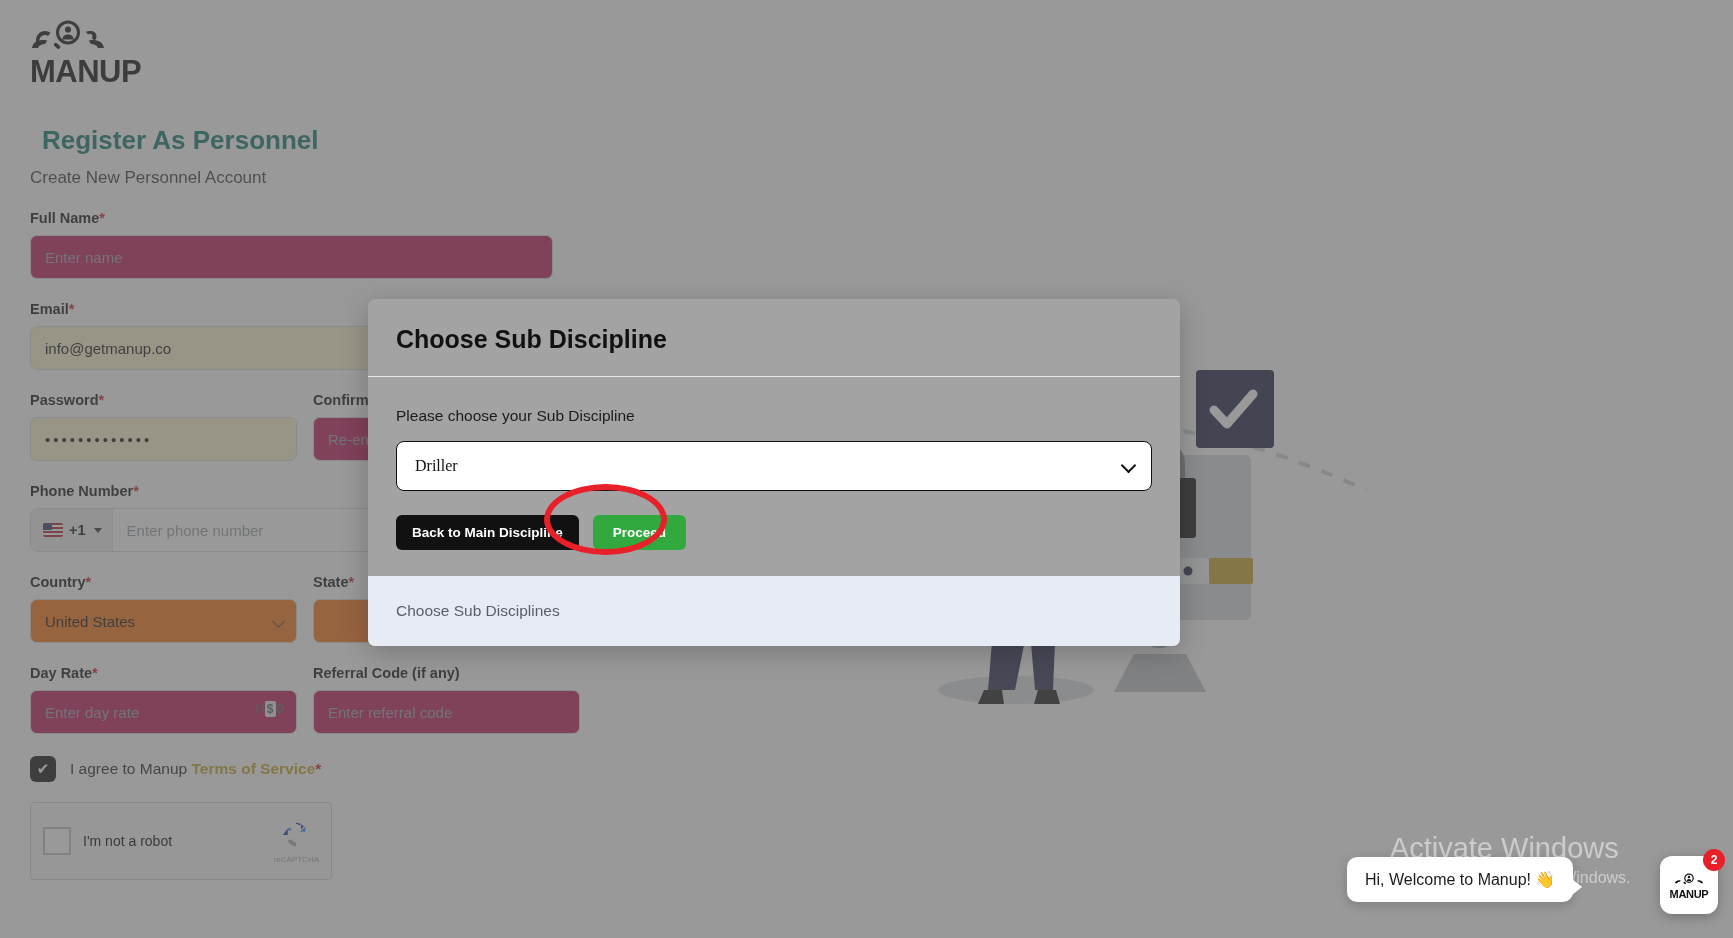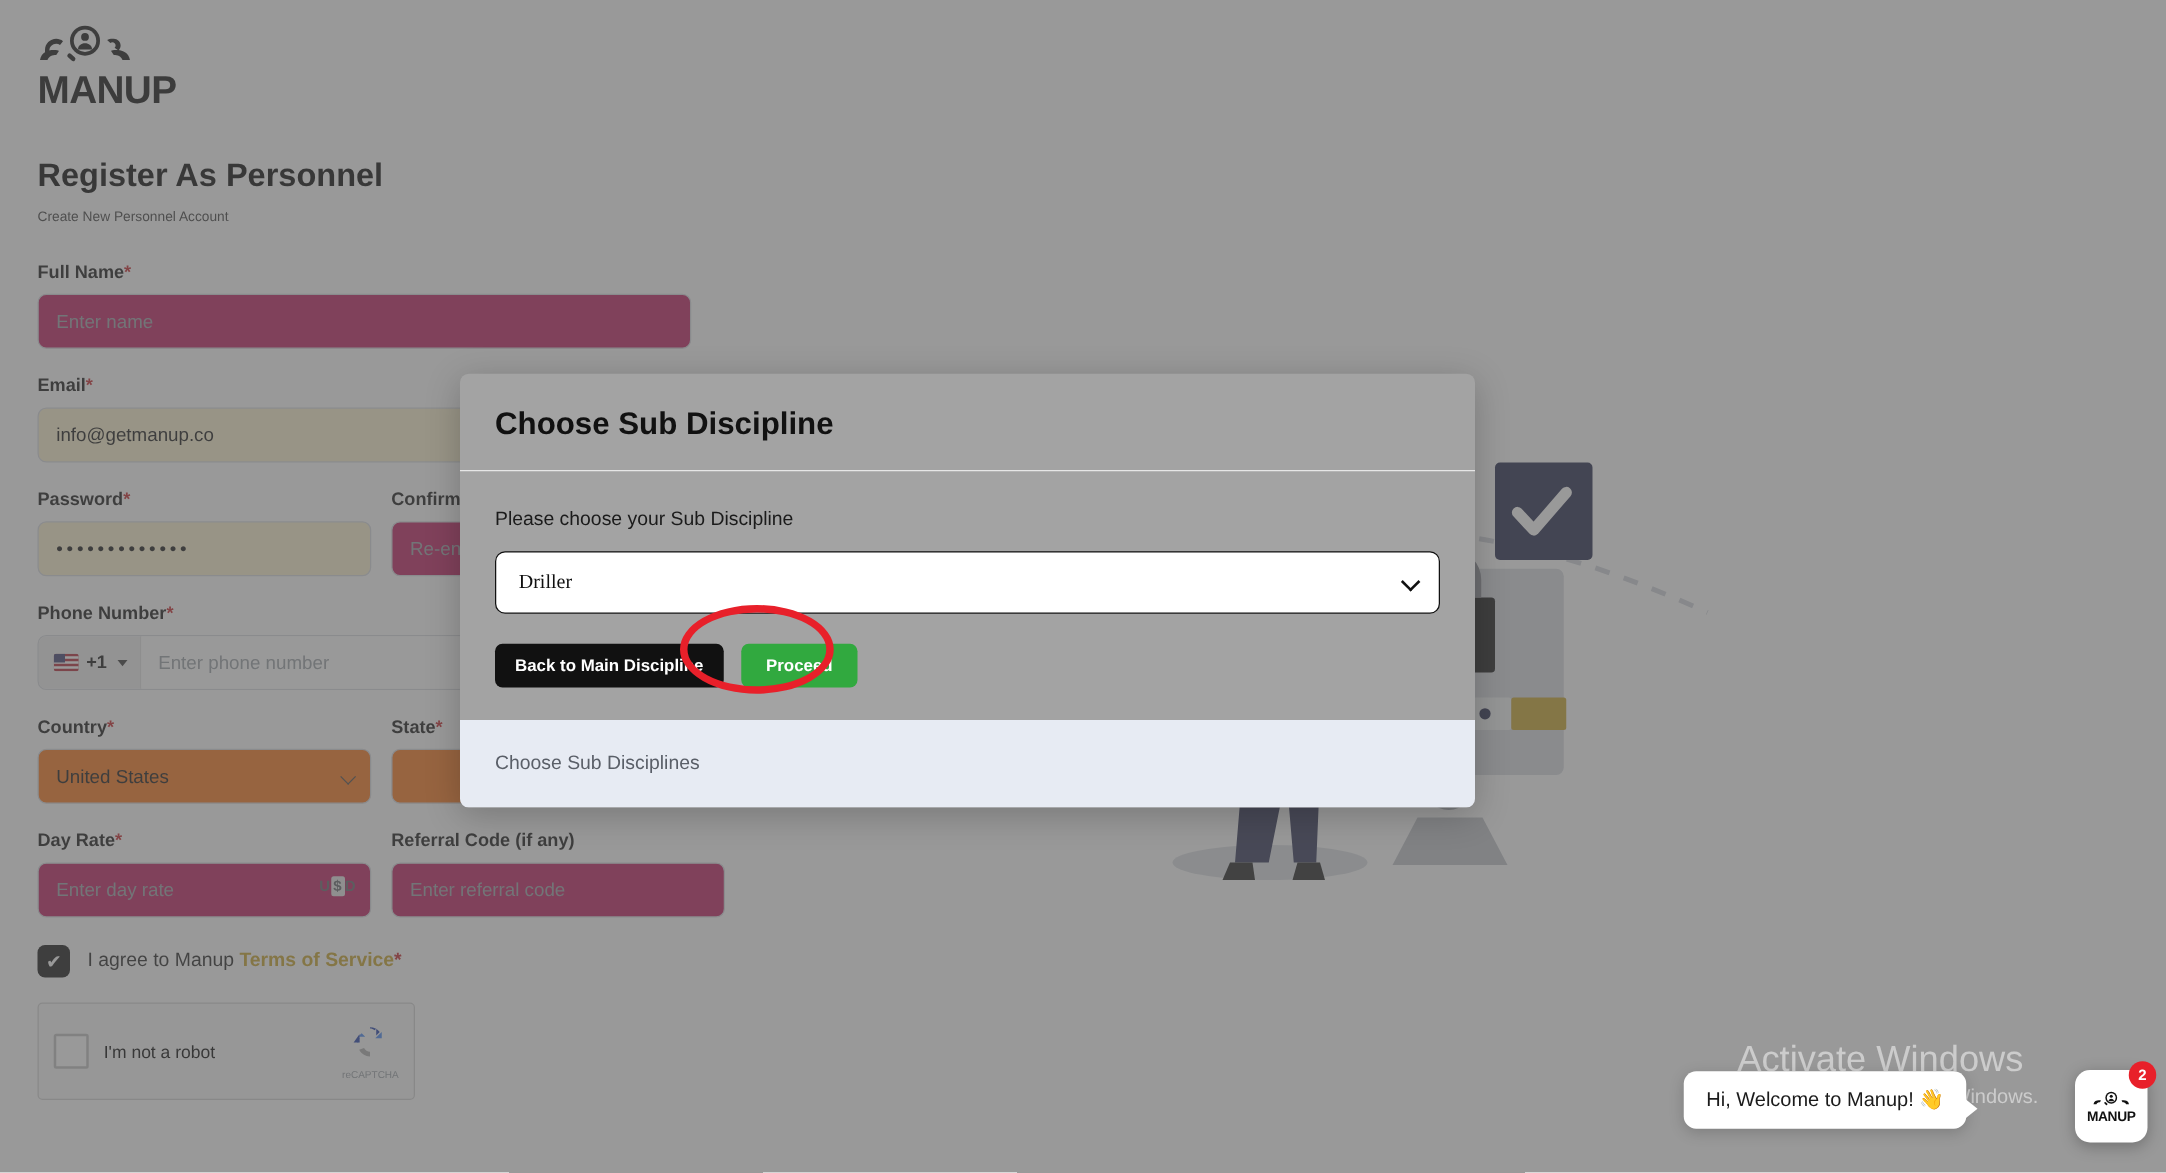--- a/index.html
+++ b/index.html
@@ -17,22 +17,22 @@
   .page-right { flex: 1; height: 938px; background: #ffffff; position: relative; }
 
   
   .logo { position: absolute; left: 30px; top: 18px; width: 110px; }
   .logo-mark { display: block; }
   .logo-word {
     font-weight: 800; font-size: 31px; letter-spacing: -0.5px;
     color: #0b0b0b; line-height: 1; margin-top: -4px; font-family: "Liberation Sans", sans-serif;
   }
 
-  .page-title { position: absolute; left: 30px; top: 125px; font-size: 26px; font-weight: 700; color: #000000; }
-  .page-sub { position: absolute; left: 30px; top: 168px; font-size: 11px; color: #3c3c3c; }
+  .page-title { position: absolute; left: 42px; top: 125px; font-size: 26px; font-weight: 700; color: #0f766e; }
+  .page-sub { position: absolute; left: 30px; top: 168px; font-size: 17px; color: #3c3c3c; }
 
   .form { position: absolute; left: 30px; top: 210px; width: 550px; }
   .fl { font-size: 14.5px; font-weight: 700; color: #111; margin-bottom: 9px; display: block; }
   .req { color: #c62026; font-weight: 700; }
   .row { display: flex; gap: 16px; }
   .col { flex: 1; min-width: 0; }
   .fg { margin-bottom: 22px; }
 
   .inp {
     width: 100%; height: 44px; border: 1px solid #d8dbe0; border-radius: 7px;

